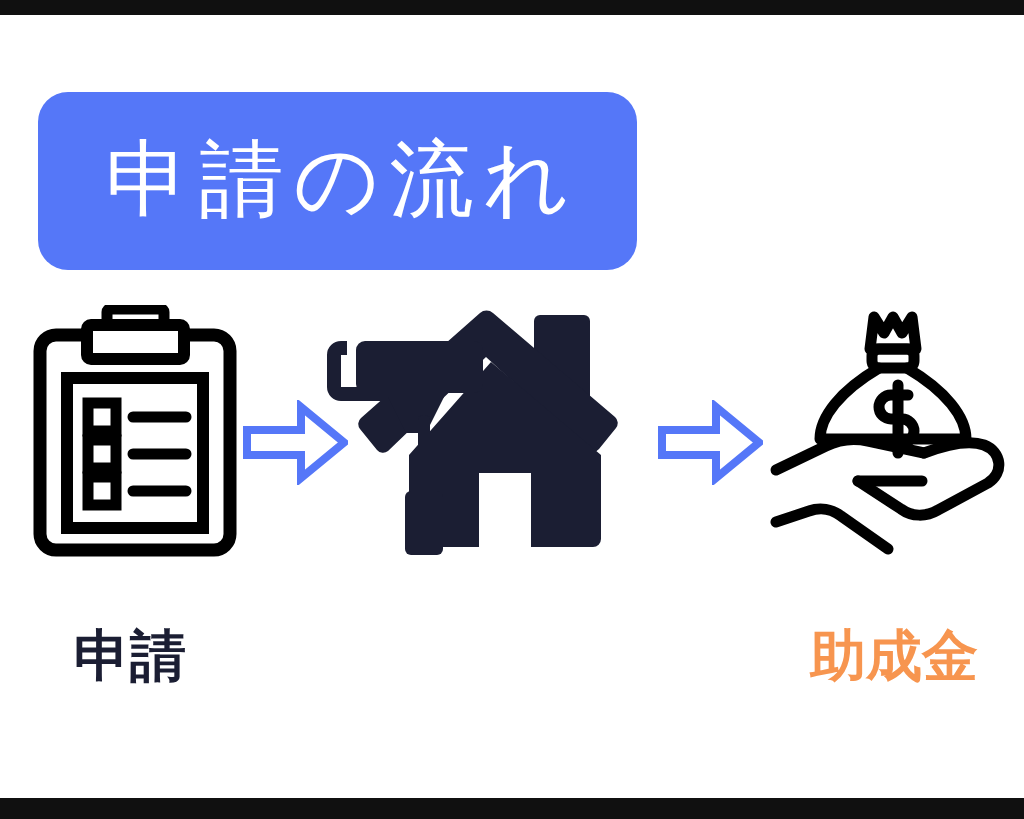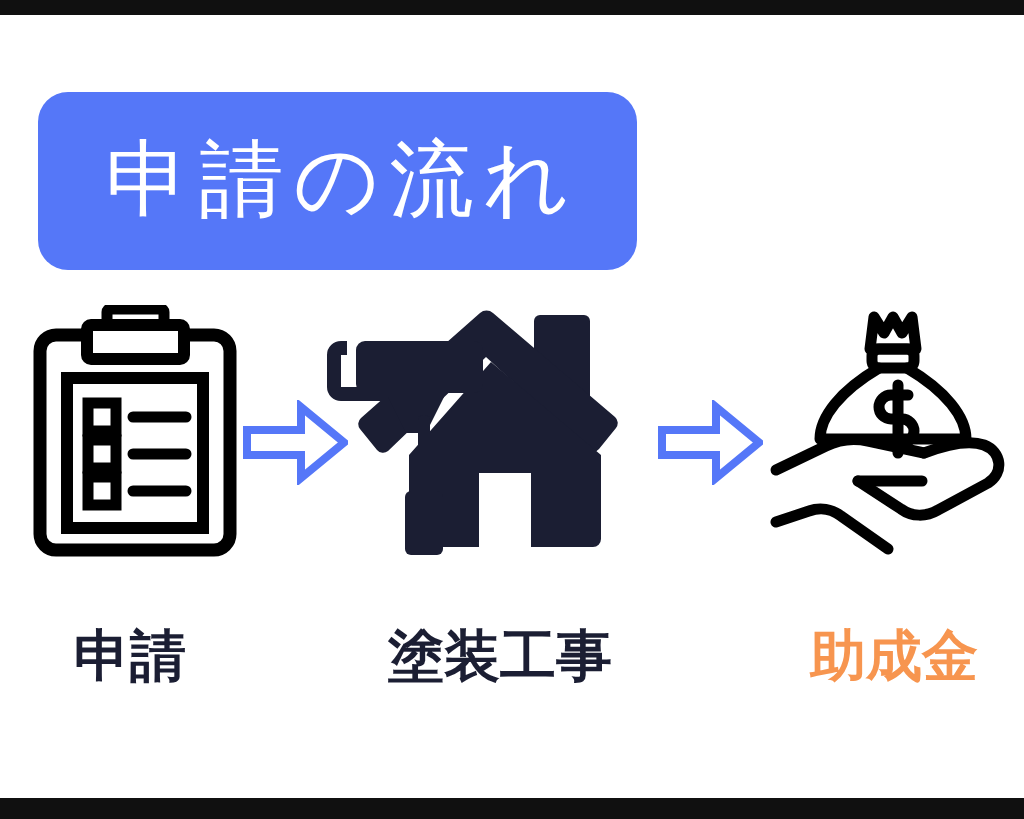--- a/index.html
+++ b/index.html
@@ -209,21 +209,20 @@
 
             <path d="M96 176 L160 176"></path>
           </g>
         </svg>
       </div>
 
     </div>
 
     <div id="label-row">
       <div class="flow-label" id="label-apply">申請</div>
-      <div class="flow-label" id="label-paint">塗装工事</div>
       <div class="flow-label" id="label-subsidy">助成金</div>
     </div>
 
   </div>
 
   <div class="bar bar-bottom"></div>
 
 </div>
 
 </body></html>

